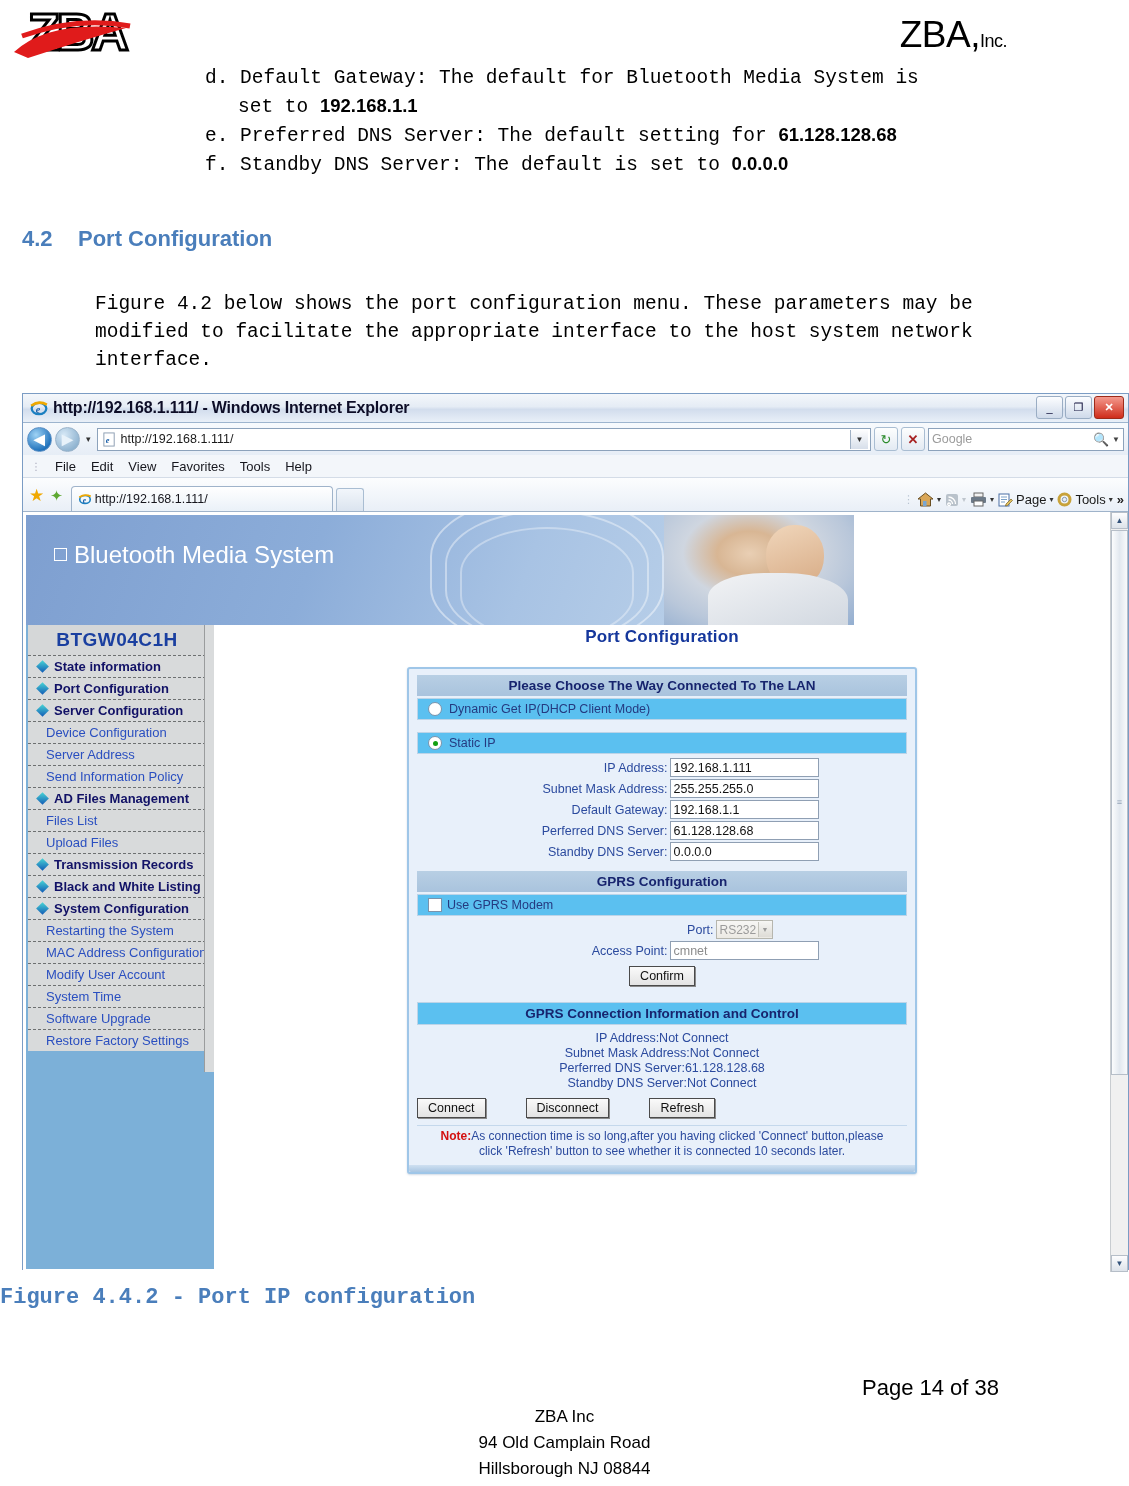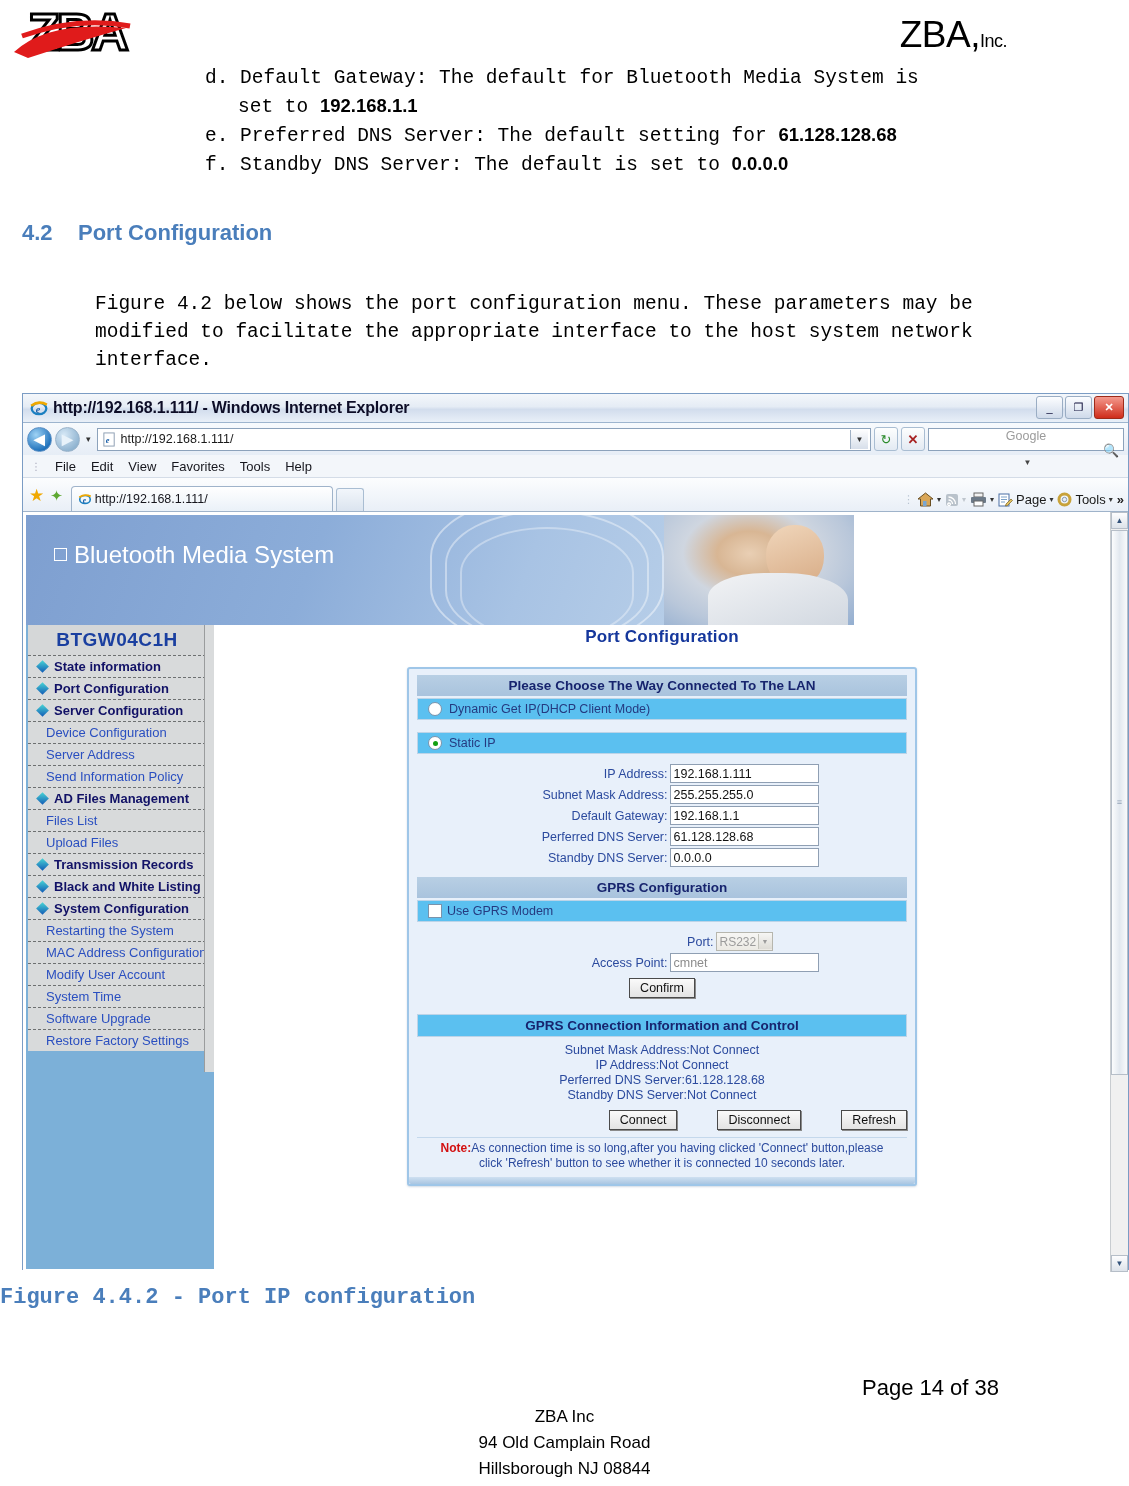--- a/index.html
+++ b/index.html
@@ -21,21 +21,21 @@
   .zba-company .inc { font-size: 18px; }
 
   
   .doc-list { position: absolute; left: 205px; top: 64px; width: 820px;
     font-family: "Liberation Mono", monospace; font-size: 19.5px; line-height: 28px; color: #000; }
   .doc-list .li { margin-bottom: 0px; }
   .doc-list .li .cont { display: block; padding-left: 33px; }
   .doc-list b { font-family: "Liberation Sans", sans-serif; font-weight: bold; font-size: 18.5px; }
 
   
-  .sec-head { position: absolute; left: 22px; top: 220px;
+  .sec-head { position: absolute; left: 22px; top: 226px;
     font-family: "Liberation Sans", sans-serif; font-weight: bold; font-size: 22px; color: #4a7ebb; }
   .sec-head .num { display: inline-block; width: 56px; }
 
   
   .para { position: absolute; left: 95px; top: 290px; width: 900px;
     font-family: "Liberation Mono", monospace; font-size: 19.5px; line-height: 28px; color: #000; }
 
   
   .browser { position: absolute; left: 22px; top: 393px; width: 1107px; height: 877px;
     background: #fdfdfd; border: 1px solid #7b9cc4; box-sizing: border-box; }
@@ -63,21 +63,21 @@
   .navcaret { font-size: 9px; color: #333; padding: 0 3px; }
   .urlbox { flex: 1; height: 21px; background: #fff; border: 1px solid #8ca2bb; display: flex; align-items: center;
     padding: 0 2px; }
   .urlbox .ie-icon { width: 15px; height: 15px; margin: 0 4px 0 2px; flex:none;}
   .urlbox .utext { font-family:"Liberation Sans",sans-serif; font-size: 12.5px; color: #1a1a1a; }
   .urlbox .drop { margin-left:auto; width: 17px; height: 19px; background: linear-gradient(to bottom,#fdfdfe,#d7dfea);
     border-left: 1px solid #9fb0c4; display:flex;align-items:center;justify-content:center;font-size:8px;color:#333;}
   .tb-sq { width: 22px; height: 22px; border: 1px solid #a9bdd2; border-radius: 3px; flex:none;
     background: linear-gradient(to bottom,#fdfefe,#e3eaf3); display:flex;align-items:center;justify-content:center; font-size: 14px; }
   .searchbox { width: 188px; height: 21px; background: #fff; border: 1px solid #8ca2bb; display:flex;align-items:center;
-    padding: 0 3px; flex-direction: column; }
+    padding: 0 3px; }
   .searchbox .sp { font-family:"Liberation Sans",sans-serif; font-size: 12.5px; color: #9b9b9b; }
   .searchbox .sicon { margin-left:auto; color:#2a5fa8; font-size: 13px; }
   .searchbox .scaret { font-size:8px;color:#444;padding-left:3px;}
 
   
   .menubar { height: 22px; background:#f3f6fa; border-bottom: 1px solid #d4dce7; display:flex; align-items:center;
     padding-left: 8px; gap: 15px; }
   .menubar .grip { color:#aab; font-size:10px; letter-spacing:-1px;}
   .menubar .mi { font-family:"Liberation Sans",sans-serif; font-size: 13px; color: #16161d; }
 
@@ -144,37 +144,37 @@
     background: #e8f0fa; border-radius: 3px; padding: 6px 8px 0 8px; box-shadow: 0 1px 2px rgba(120,150,180,.35);}
   .bar-head { background: linear-gradient(to bottom,#b8cfe4,#a9c3dd); text-align:center;
     font-family:"Liberation Sans",sans-serif; font-weight: bold; font-size: 13.5px; color: #17246e; padding: 3px 0; }
   .bar-blue { background: #5bc0f0; border: 1px solid #bcd4e8; padding: 3px 0 3px 10px; margin-top: 2px;
     font-family:"Liberation Sans",sans-serif; font-size: 12.5px; color: #253a80; display:flex; align-items:center; }
   .radio { width: 12px; height: 12px; border-radius: 50%; background: #fff; border: 1px solid #7a93ab;
     margin-right: 7px; flex:none; display:flex;align-items:center;justify-content:center;}
   .radio .dot { width: 5px; height: 5px; border-radius: 50%; background: #12a012; }
   .cbox { width: 12px; height: 12px; background: #fff; border: 1px solid #7a93ab; margin-right: 5px; flex:none; }
   .spacer { height: 10px; }
-  .form-rows { padding: 10px 0 8px 0; }
+  .form-rows { padding: 4px 0 8px 0; }
   .frow { display:flex; align-items:center; justify-content:center; margin-bottom: 2px; }
   .flabel { width: 162px; text-align: right; font-family:"Liberation Sans",sans-serif; font-size: 12.5px;
     color: #2b4a9e; padding-right: 2px; }
   .finput { width: 144px; height: 17px; background: #fff; border: 1px solid #8f9fb3; display:flex; align-items:center;
     padding-left: 3px; font-family:"Liberation Sans",sans-serif; font-size: 12.5px; color: #111; }
   .finput.dim { color: #8c8c8c; text-align: right; }
   .fselect { width: 52px; height: 17px; background: linear-gradient(to bottom,#f6f6f4,#eceae4); border: 1px solid #b6b6ae;
     display:flex; align-items:center; padding-left:3px; font-family:"Liberation Sans",sans-serif; font-size:12px; color:#9b9b9b;}
   .fselect .ar { margin-left:auto; width:13px; height:15px; background: linear-gradient(to bottom,#f4f4f2,#dedcd6);
     border-left:1px solid #c4c4bc; display:flex;align-items:center;justify-content:center;font-size:7px;color:#9b9b9b;}
   .btn { font-family:"Liberation Sans",sans-serif; font-size: 12.5px; color: #111; padding: 2px 10px;
     background: linear-gradient(to bottom,#fafafa,#e3e3e3); border: 1px solid #4a4a4a; box-shadow: 1px 1px 0 #8a8a8a; }
   .btn-row { display:flex; justify-content:center; padding: 4px 0 6px 0; }
   .info-block { text-align:center; font-family:"Liberation Sans",sans-serif; font-size: 12.5px; color:#2b4a9e;
     line-height: 15px; padding: 6px 0 4px 0;}
-  .btn-row3 { display:flex; justify-content:flex-end; gap: 40px; padding: 3px 0 7px 0;}
+  .btn-row3 { display:flex; justify-content:flex-start; gap: 40px; padding: 3px 0 7px 0;}
   .note { background: #e8f0fa; font-family:"Liberation Sans",sans-serif; font-size: 12px; color: #2b4a9e;
     text-align:center; line-height: 15px; padding: 3px 4px 6px 4px; border-top: 1px solid #c4d8ec;}
   .note b { color: #d31010; }
   .panel-foot { height: 7px; background: linear-gradient(to bottom,#cfe0f1,#a9c6e2); margin: 0 -8px; border-radius: 0 0 2px 2px;}
 
   
   .vscroll { width: 17px; background: #f0f0f0; border-left: 1px solid #c8ccd0; position:relative; flex:none; }
   .vs-btn { height: 17px; background: linear-gradient(to bottom,#fdfdfe,#dde3ea); border:1px solid #b6bec8;
     box-sizing:border-box; display:flex;align-items:center;justify-content:center;font-size:8px;color:#33527a;}
   .vs-thumb { position:absolute; left:0; right:0; top: 18px; height: 545px;
@@ -485,22 +485,22 @@
               <div class="finput dim">cmnet</div>
             </div>
             <div class="btn-row">
               <div class="btn">Confirm</div>
             </div>
           </div>
 
           <div class="bar-blue" style="justify-content:center;padding-left:0;font-weight:bold;font-size:13.5px;color:#17246e;">GPRS Connection Information and Control</div>
 
           <div class="info-block">
+            <div>IP Address:Not Connect</div>
             <div>Subnet Mask Address:Not Connect</div>
-            <div>IP Address:Not Connect</div>
             <div>Perferred DNS Server:61.128.128.68</div>
             <div>Standby DNS Server:Not Connect</div>
           </div>
 
           <div class="btn-row3">
             <div class="btn">Connect</div>
             <div class="btn">Disconnect</div>
             <div class="btn">Refresh</div>
           </div>
 

